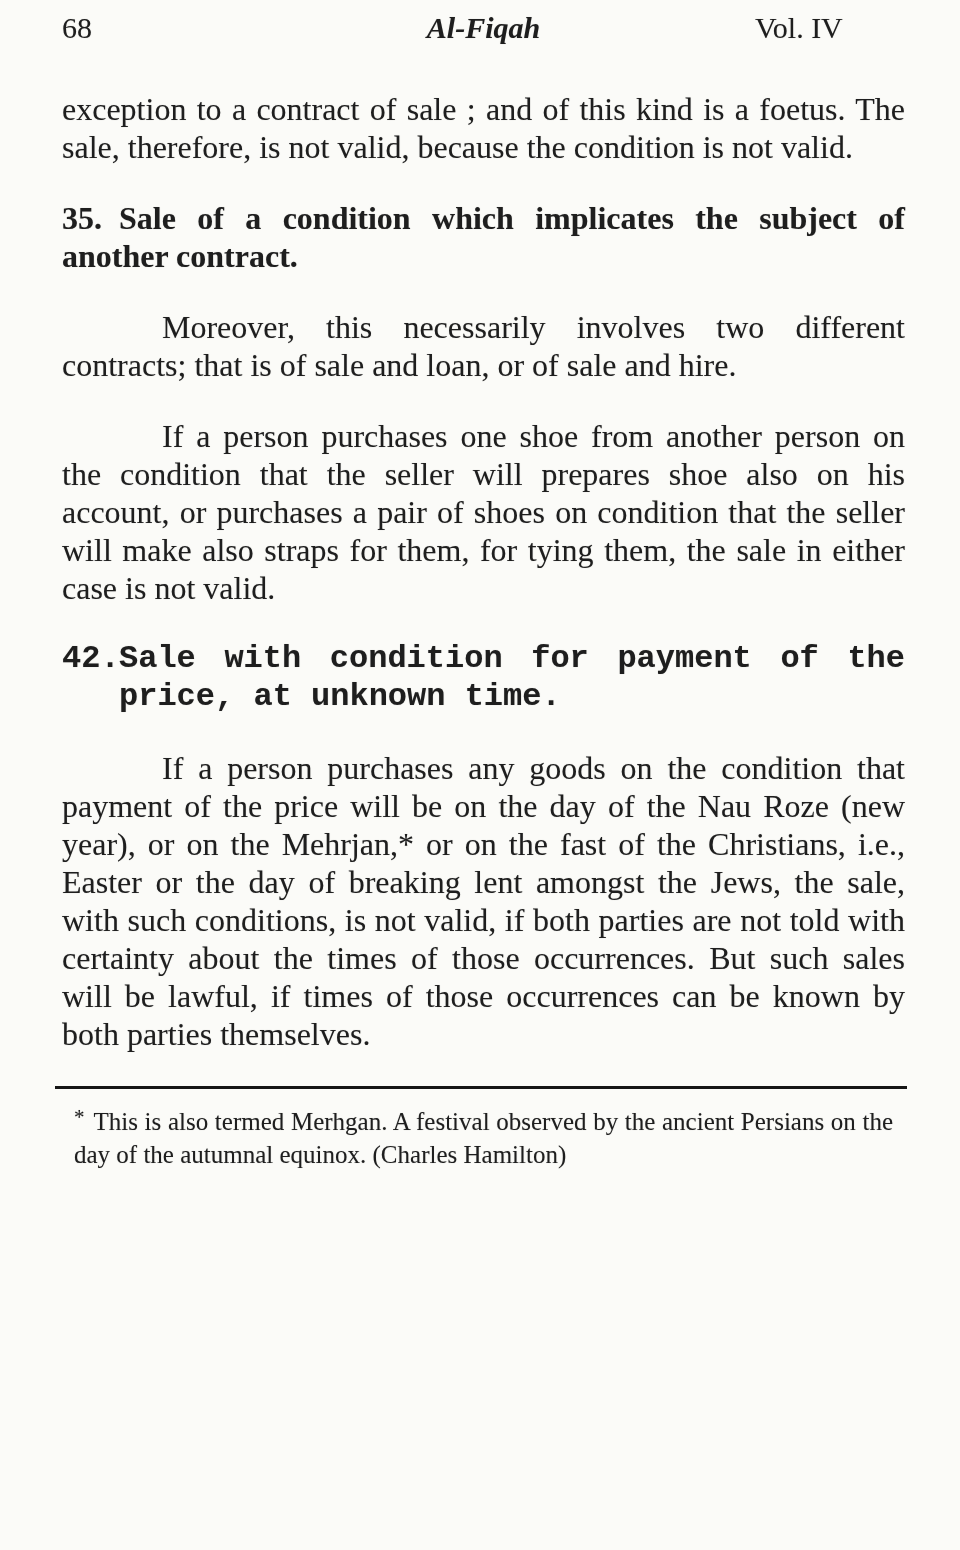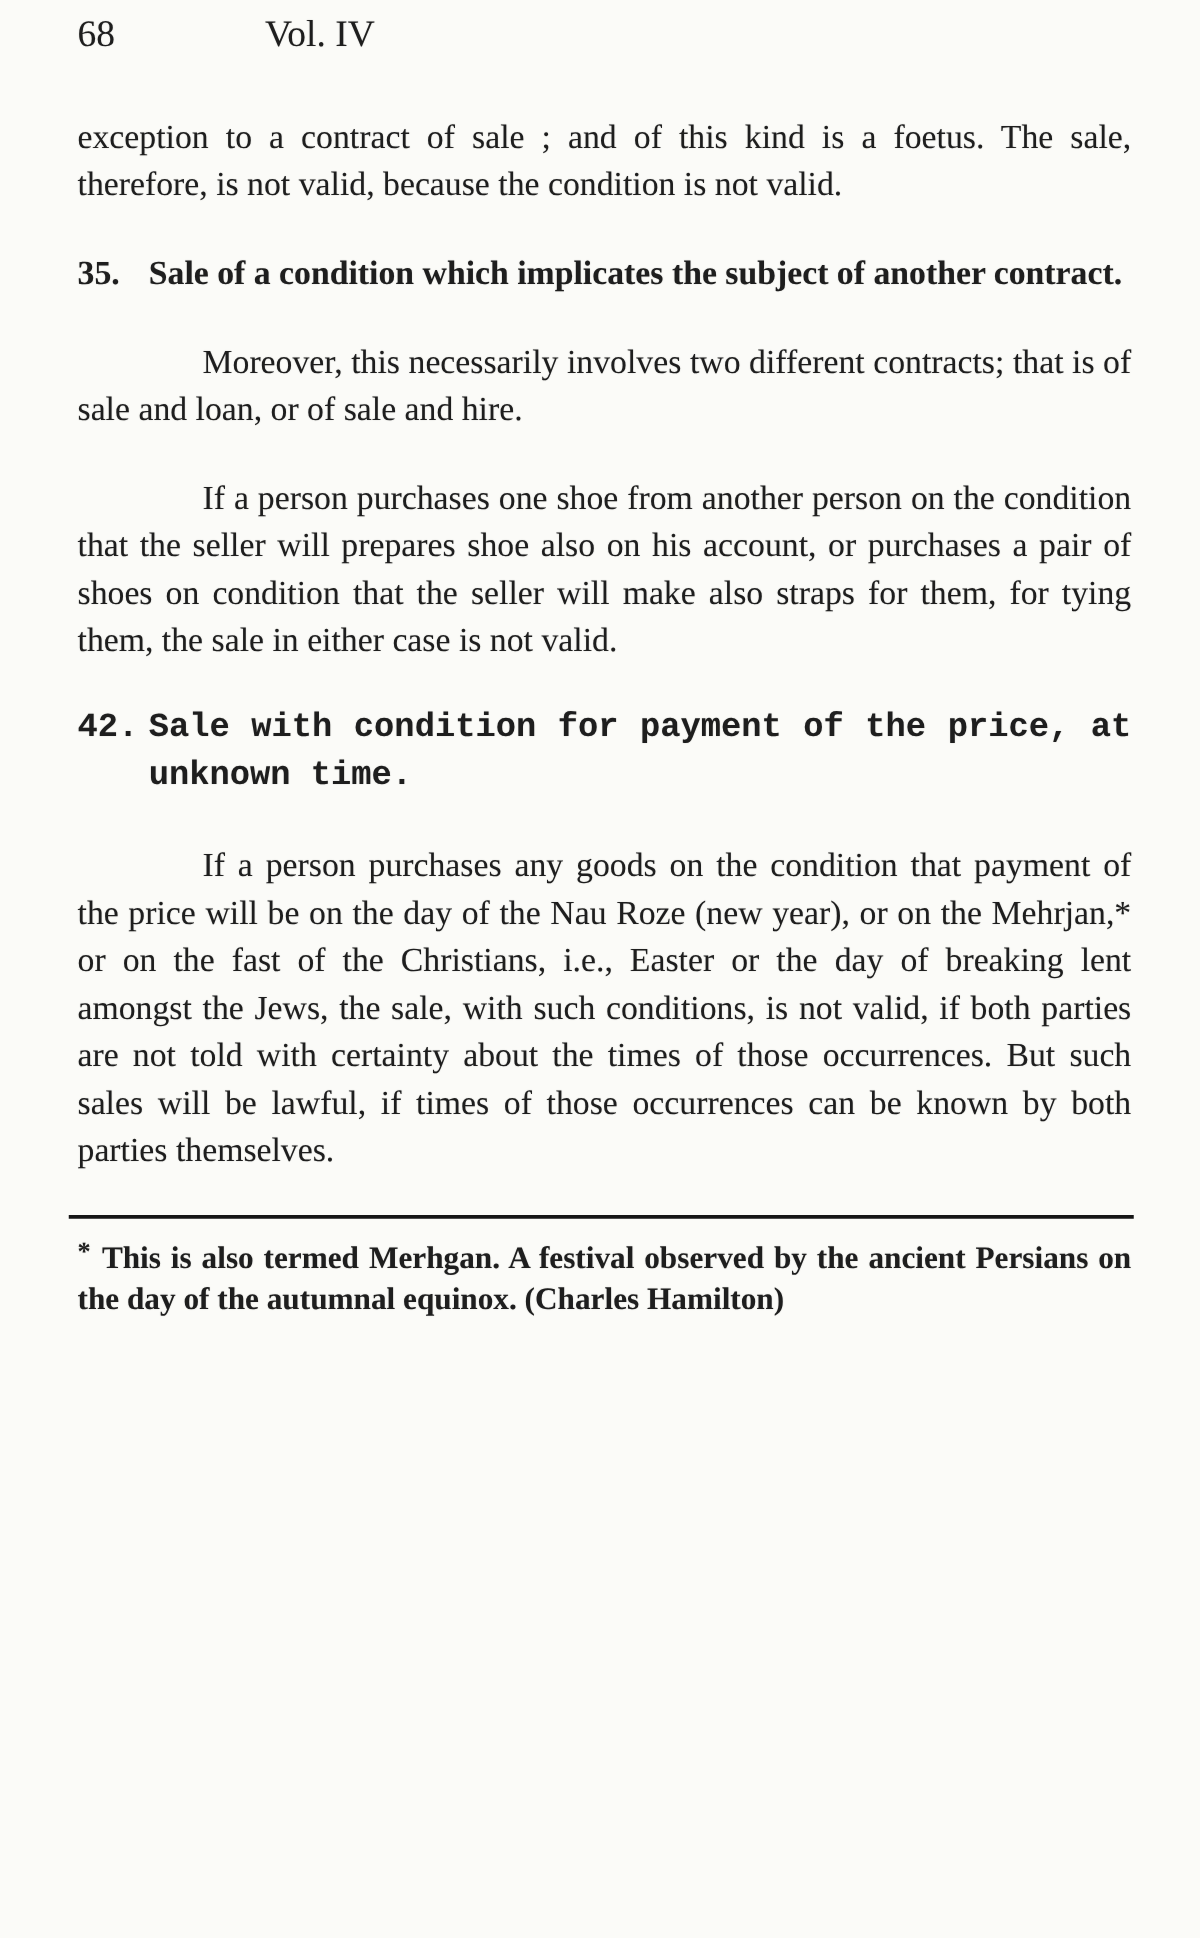--- a/index.html
+++ b/index.html
@@ -29,58 +29,58 @@
     font-size: 30px;
     line-height: 40px;
     margin-bottom: 42px;
   }
   .running-head .pgnum  { width: 150px; text-align: left; }
   .running-head .btitle { flex: 1; text-align: center; font-weight: bold; font-style: italic; }
   .running-head .vol    { width: 150px; padding-right: 28px; }
   
   .body-text p {
     margin: 0 0 33px 0;
-    font-size: 27px;
+    font-size: 32px;
     line-height: 38px;
     text-align: justify;
   }
   .para { text-indent: 100px; }
   .para.no-indent { text-indent: 0; }
   .heading { font-weight: bold; }
   .heading .hnum { display: inline-block; width: 57px; text-indent: 0; }
   .heading.hanging { padding-left: 57px; text-indent: -57px; font-family: Liberation Mono, monospace; }
   
   .footnote-area { margin-top: 5px; }
   .footnote-rule {
     border: none;
     border-top: 3px solid #161616;
     margin: 0 0 10px -7px;
     width: 852px;
   }
   .footnote {
-    margin: 0;
+    margin: 12px;
     font-size: 25px;
     line-height: 33px;
     text-align: justify;
-    font-weight: bold;
   }
   .fn-marker {
     display: inline-block;
     vertical-align: 6px;
     font-size: 21px;
     margin-right: 9px;
   }
 </style>
 </head>
 <body>
 
 <div class="page">
 
   <header class="running-head">
     <span class="pgnum">68</span>
+    <span class="btitle">Al-Fiqah</span>
     <span class="vol">Vol. IV</span>
   </header>
 
   <main class="body-text">
 
   <p class="para no-indent">exception to a contract of sale ; and of this kind is a foetus. The sale, therefore, is not valid, because the condition is not valid.</p>
       <p class="heading"><span class="hnum">35.</span><span>Sale of a condition which implicates the subject of another contract.</span></p>
       <p class="para">Moreover, this necessarily involves two different contracts; that is of sale and loan, or of sale and hire.</p>
       <p class="para">If a person purchases one shoe from another person on the condition that the seller will prepares shoe also on his account, or purchases a pair of shoes on condition that the seller will make also straps for them, for tying them, the sale in either case is not valid.</p>
       <p class="heading hanging"><span class="hnum">42.</span><span>Sale with condition for payment of the price, at unknown time.</span></p>

